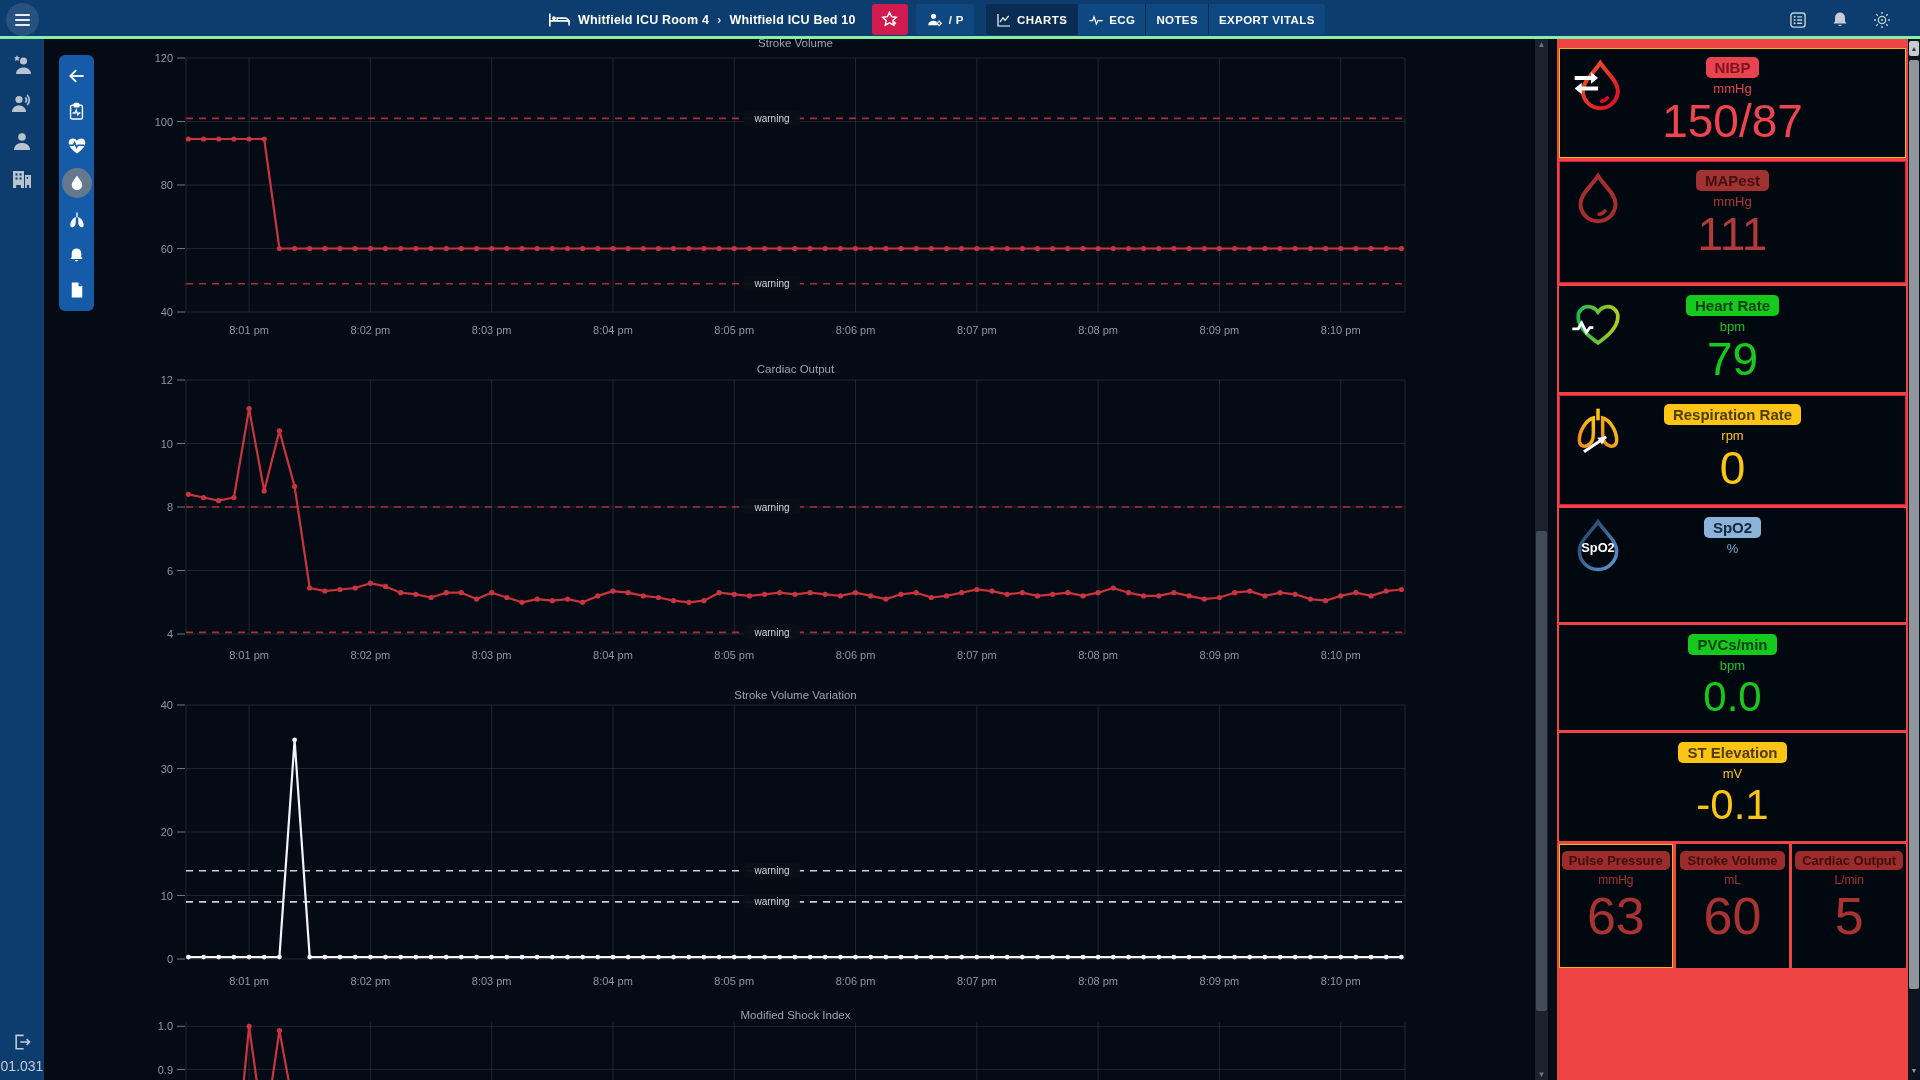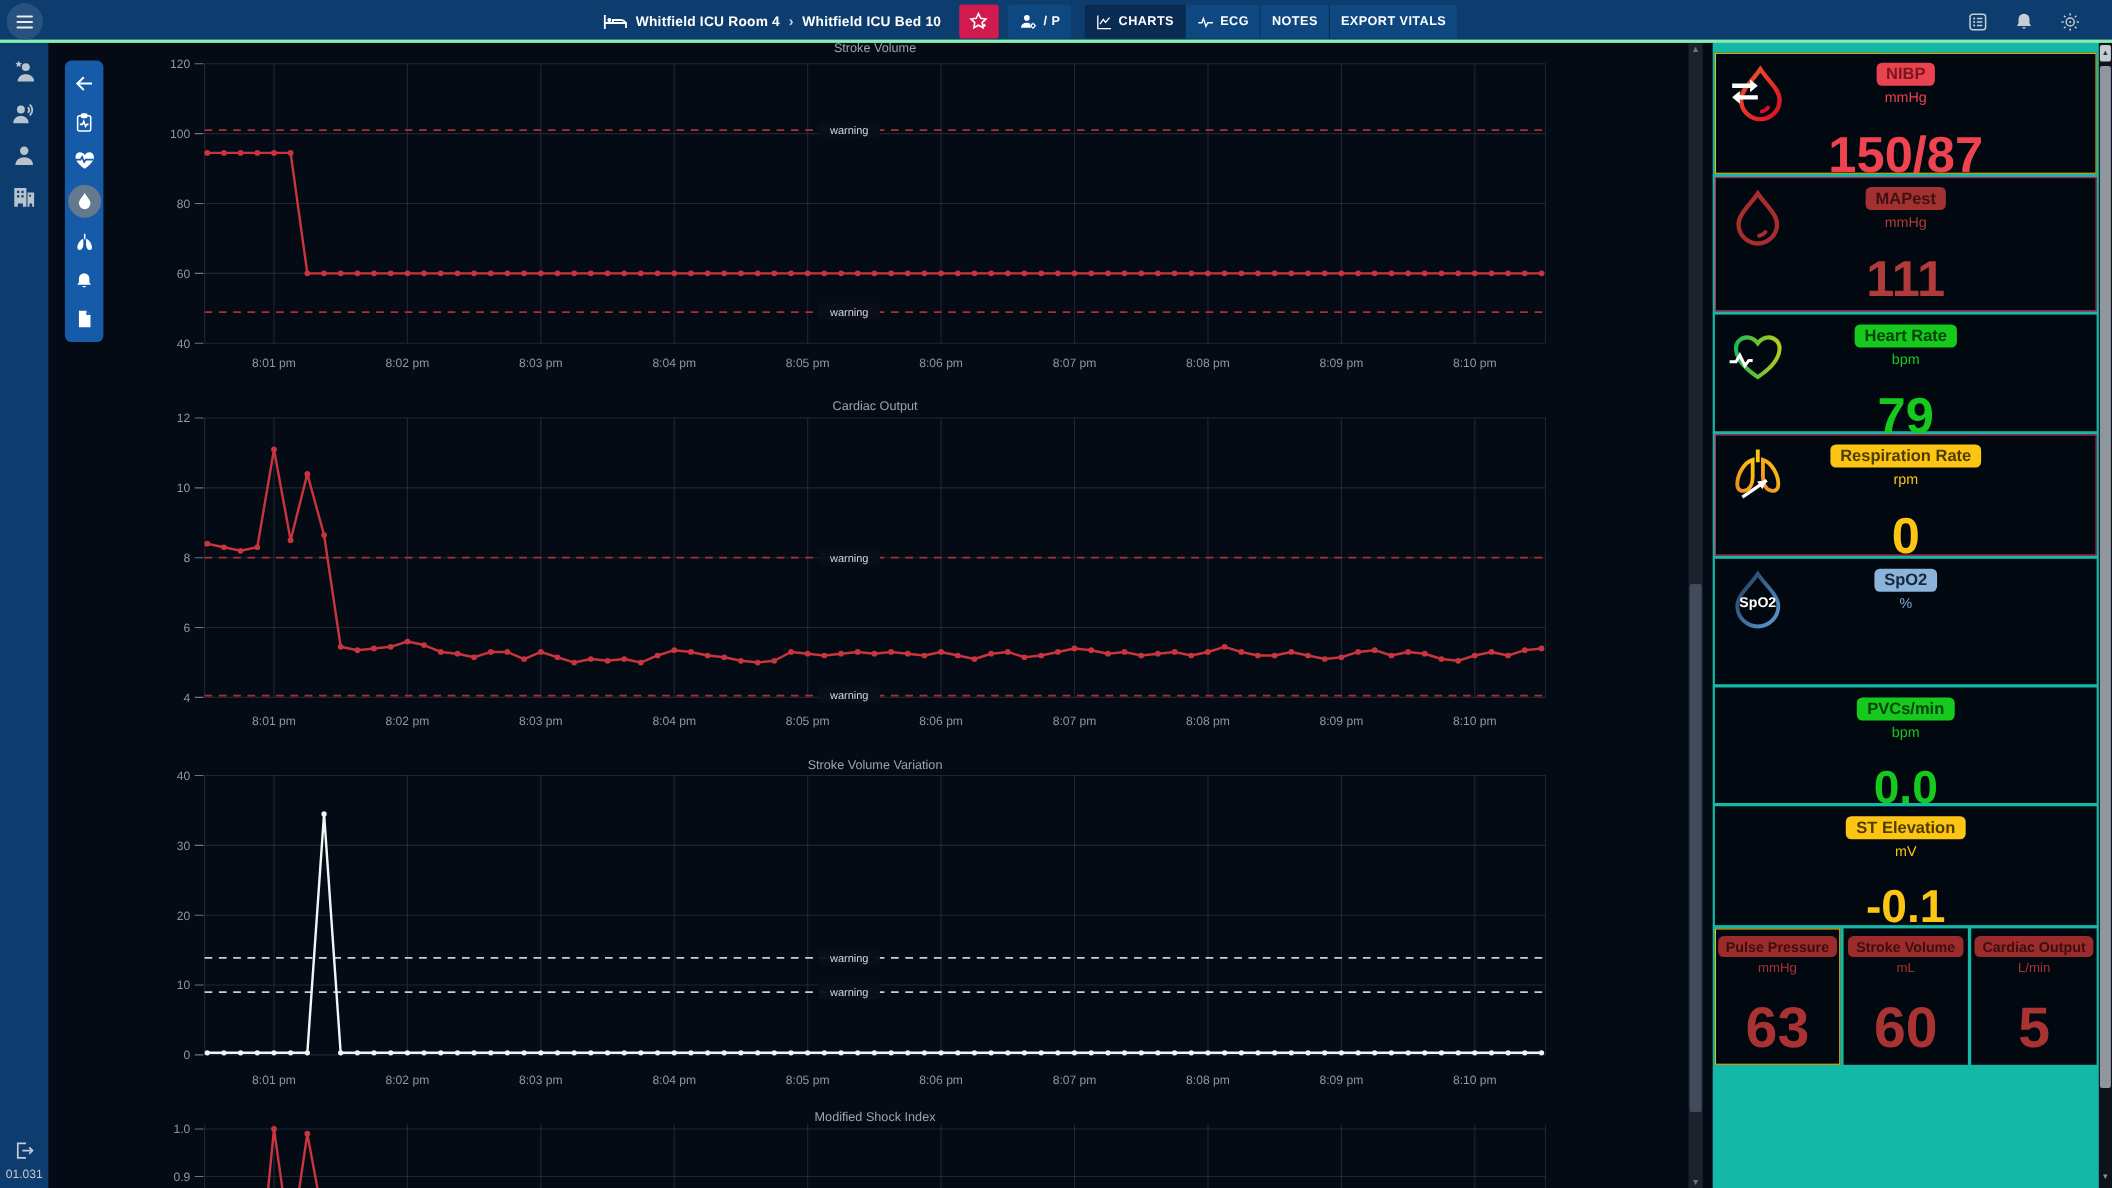--- a/index.html
+++ b/index.html
@@ -26,21 +26,21 @@
   .tab { background:#0f4880; border-right:1px solid #0a2c52; border-radius:0; height:31px; }
   .tab:last-child { border-right:none; }
   .tab.active { background:#0a2c52; }
   .tb-icons { position:absolute; right:28px; top:0; height:39px; display:flex; align-items:center; gap:22px; }
   .tb-icons .ic { cursor:pointer; display:flex; }
 
   
   .sidebar { position:absolute; left:0; top:39px; width:44px; height:1041px; background:#0d3c6e; z-index:20; }
   .side-ic { position:absolute; left:0; width:44px; display:flex; justify-content:center; cursor:pointer; }
   .side-bottom { position:absolute; left:0; bottom:6px; width:44px; text-align:center; }
-  .version { color:#c3cad1; font-size:11px; margin-top:6px; display:block; }
+  .version { color:#c3cad1; font-size:14px; margin-top:6px; display:block; }
 
   
   .subtoolbar { position:absolute; left:59px; top:55px; width:35px; background:#155ba8;
                 border-radius:6px; padding:8px 0; display:flex; flex-direction:column;
                 align-items:center; gap:9px; z-index:25; }
   .st-item { width:26px; height:26px; display:flex; align-items:center; justify-content:center; cursor:pointer; }
   .st-item.active { width:30px; height:30px; border-radius:50%; background:#64788e; }
 
   
   #charts-svg { position:absolute; left:44px; top:39px; background:#050b15; }
@@ -53,29 +53,29 @@
   .ctitle { fill:#9aa4af; font-size:11.5px; text-anchor:middle; }
   .warnpill { fill:#0b0f16; fill-opacity:.95; }
   .warnlab { fill:#d2d6dc; font-size:10px; text-anchor:middle; }
 
   
   .cscroll { position:absolute; left:1535px; top:39px; width:13px; height:1041px; background:#1c222d; z-index:15; }
   .cscroll .thumb { position:absolute; left:1px; top:492px; width:11px; height:480px; background:#414b59; border-radius:2px; }
   .cscroll .arr { position:absolute; left:0; width:13px; text-align:center; color:#6b7480; font-size:8px; }
 
   
-  .vitals { position:absolute; left:1557px; top:39px; width:363px; height:1041px; background:#14b8a6; padding:9px 14px 0 2px; }
+  .vitals { position:absolute; left:1557px; top:39px; width:363px; height:1041px; background:#ef4444; padding:9px 14px 0 2px; }
   .tile { position:relative; width:347px; background:#02080f; border:1.5px solid transparent;
           text-align:center; cursor:pointer; }
   .tile + .tile { margin-top:3px; }
   .tile-icon { position:absolute; left:10px; top:8px; width:56px; height:56px; }
   .badge { display:inline-block; margin-top:8px; padding:2px 9px; border-radius:5px;
            font-size:15px; font-weight:bold; }
   .unit { margin-top:3px; font-size:13px; }
-  .value { margin-top:20px; font-size:46px; line-height:1.08;font-weight:bold; }
+  .value { margin-top:1px; font-size:46px; line-height:1.08; }
   .value.sm { font-size:42px; }
   .bottomrow { display:flex; margin-top:3px; gap:3px; }
   .mini { flex:1; background:#02080f; border:1.5px solid transparent; text-align:center;
           height:124px; cursor:pointer; }
   .mini .badge { font-size:13px; margin-top:6px; padding:2px 7px; }
   .mini .unit { font-size:12px; }
   .mini .value { font-size:52px; }
 
   
   .vscroll { position:absolute; right:0; top:39px; width:12px; height:1041px; background:#0d131c; }

